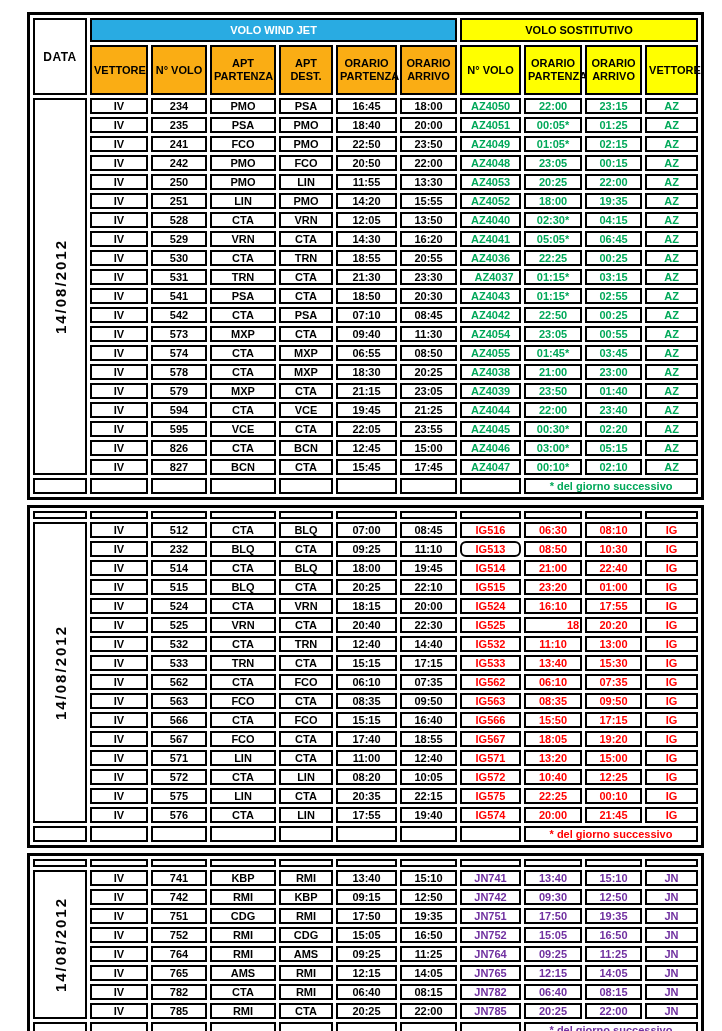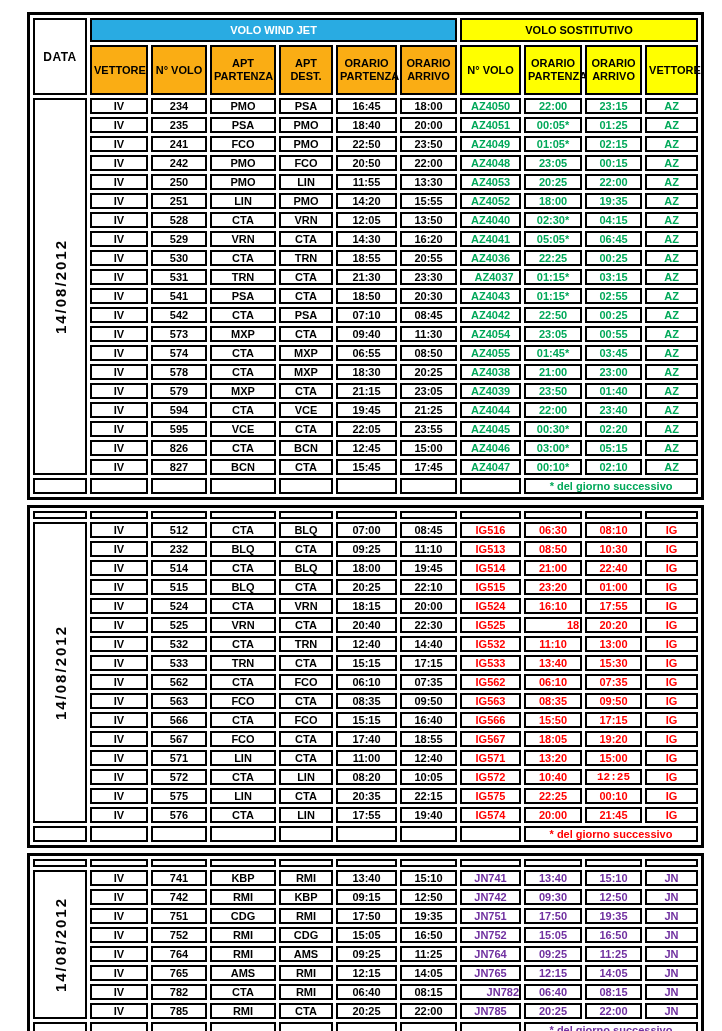--- a/index.html
+++ b/index.html
@@ -372,21 +372,21 @@
           <td class="c sub" style="color: rgb(255, 0, 0);">08:10</td>
           <td class="c sub" style="color: rgb(255, 0, 0);">IG</td>
         </tr>
         <tr>
           <td class="c">IV</td>
           <td class="c">232</td>
           <td class="c">BLQ</td>
           <td class="c">CTA</td>
           <td class="c">09:25</td>
           <td class="c">11:10</td>
-          <td class="c sub" style="color: rgb(255, 0, 0);">IG513</td>
+          <td class="c sub" style="color: rgb(255, 0, 0); border-radius: 6px;">IG513</td>
           <td class="c sub" style="color: rgb(255, 0, 0);">08:50</td>
           <td class="c sub" style="color: rgb(255, 0, 0);">10:30</td>
           <td class="c sub" style="color: rgb(255, 0, 0);">IG</td>
         </tr>
         <tr>
           <td class="c">IV</td>
           <td class="c">514</td>
           <td class="c">CTA</td>
           <td class="c">BLQ</td>
           <td class="c">18:00</td>
@@ -518,21 +518,21 @@
         </tr>
         <tr>
           <td class="c">IV</td>
           <td class="c">572</td>
           <td class="c">CTA</td>
           <td class="c">LIN</td>
           <td class="c">08:20</td>
           <td class="c">10:05</td>
           <td class="c sub" style="color: rgb(255, 0, 0);">IG572</td>
           <td class="c sub" style="color: rgb(255, 0, 0);">10:40</td>
-          <td class="c sub" style="color: rgb(255, 0, 0); font-family: Liberation Mono, monospace;">12:25</td>
+          <td class="c sub" style="color: rgb(255, 0, 0);">12:25</td>
           <td class="c sub" style="color: rgb(255, 0, 0);">IG</td>
         </tr>
         <tr>
           <td class="c">IV</td>
           <td class="c">575</td>
           <td class="c">LIN</td>
           <td class="c">CTA</td>
           <td class="c">20:35</td>
           <td class="c">22:15</td>
           <td class="c sub" style="color: rgb(255, 0, 0);">IG575</td>
@@ -669,21 +669,21 @@
           <td class="c sub" style="color: rgb(112, 48, 160);">14:05</td>
           <td class="c sub" style="color: rgb(112, 48, 160);">JN</td>
         </tr>
         <tr>
           <td class="c">IV</td>
           <td class="c">782</td>
           <td class="c">CTA</td>
           <td class="c">RMI</td>
           <td class="c">06:40</td>
           <td class="c">08:15</td>
-          <td class="c sub" style="color: rgb(112, 48, 160); text-align: right;">JN782</td>
+          <td class="c sub" style="color: rgb(112, 48, 160);">JN782</td>
           <td class="c sub" style="color: rgb(112, 48, 160);">06:40</td>
           <td class="c sub" style="color: rgb(112, 48, 160);">08:15</td>
           <td class="c sub" style="color: rgb(112, 48, 160);">JN</td>
         </tr>
         <tr>
           <td class="c">IV</td>
           <td class="c">785</td>
           <td class="c">RMI</td>
           <td class="c">CTA</td>
           <td class="c">20:25</td>

